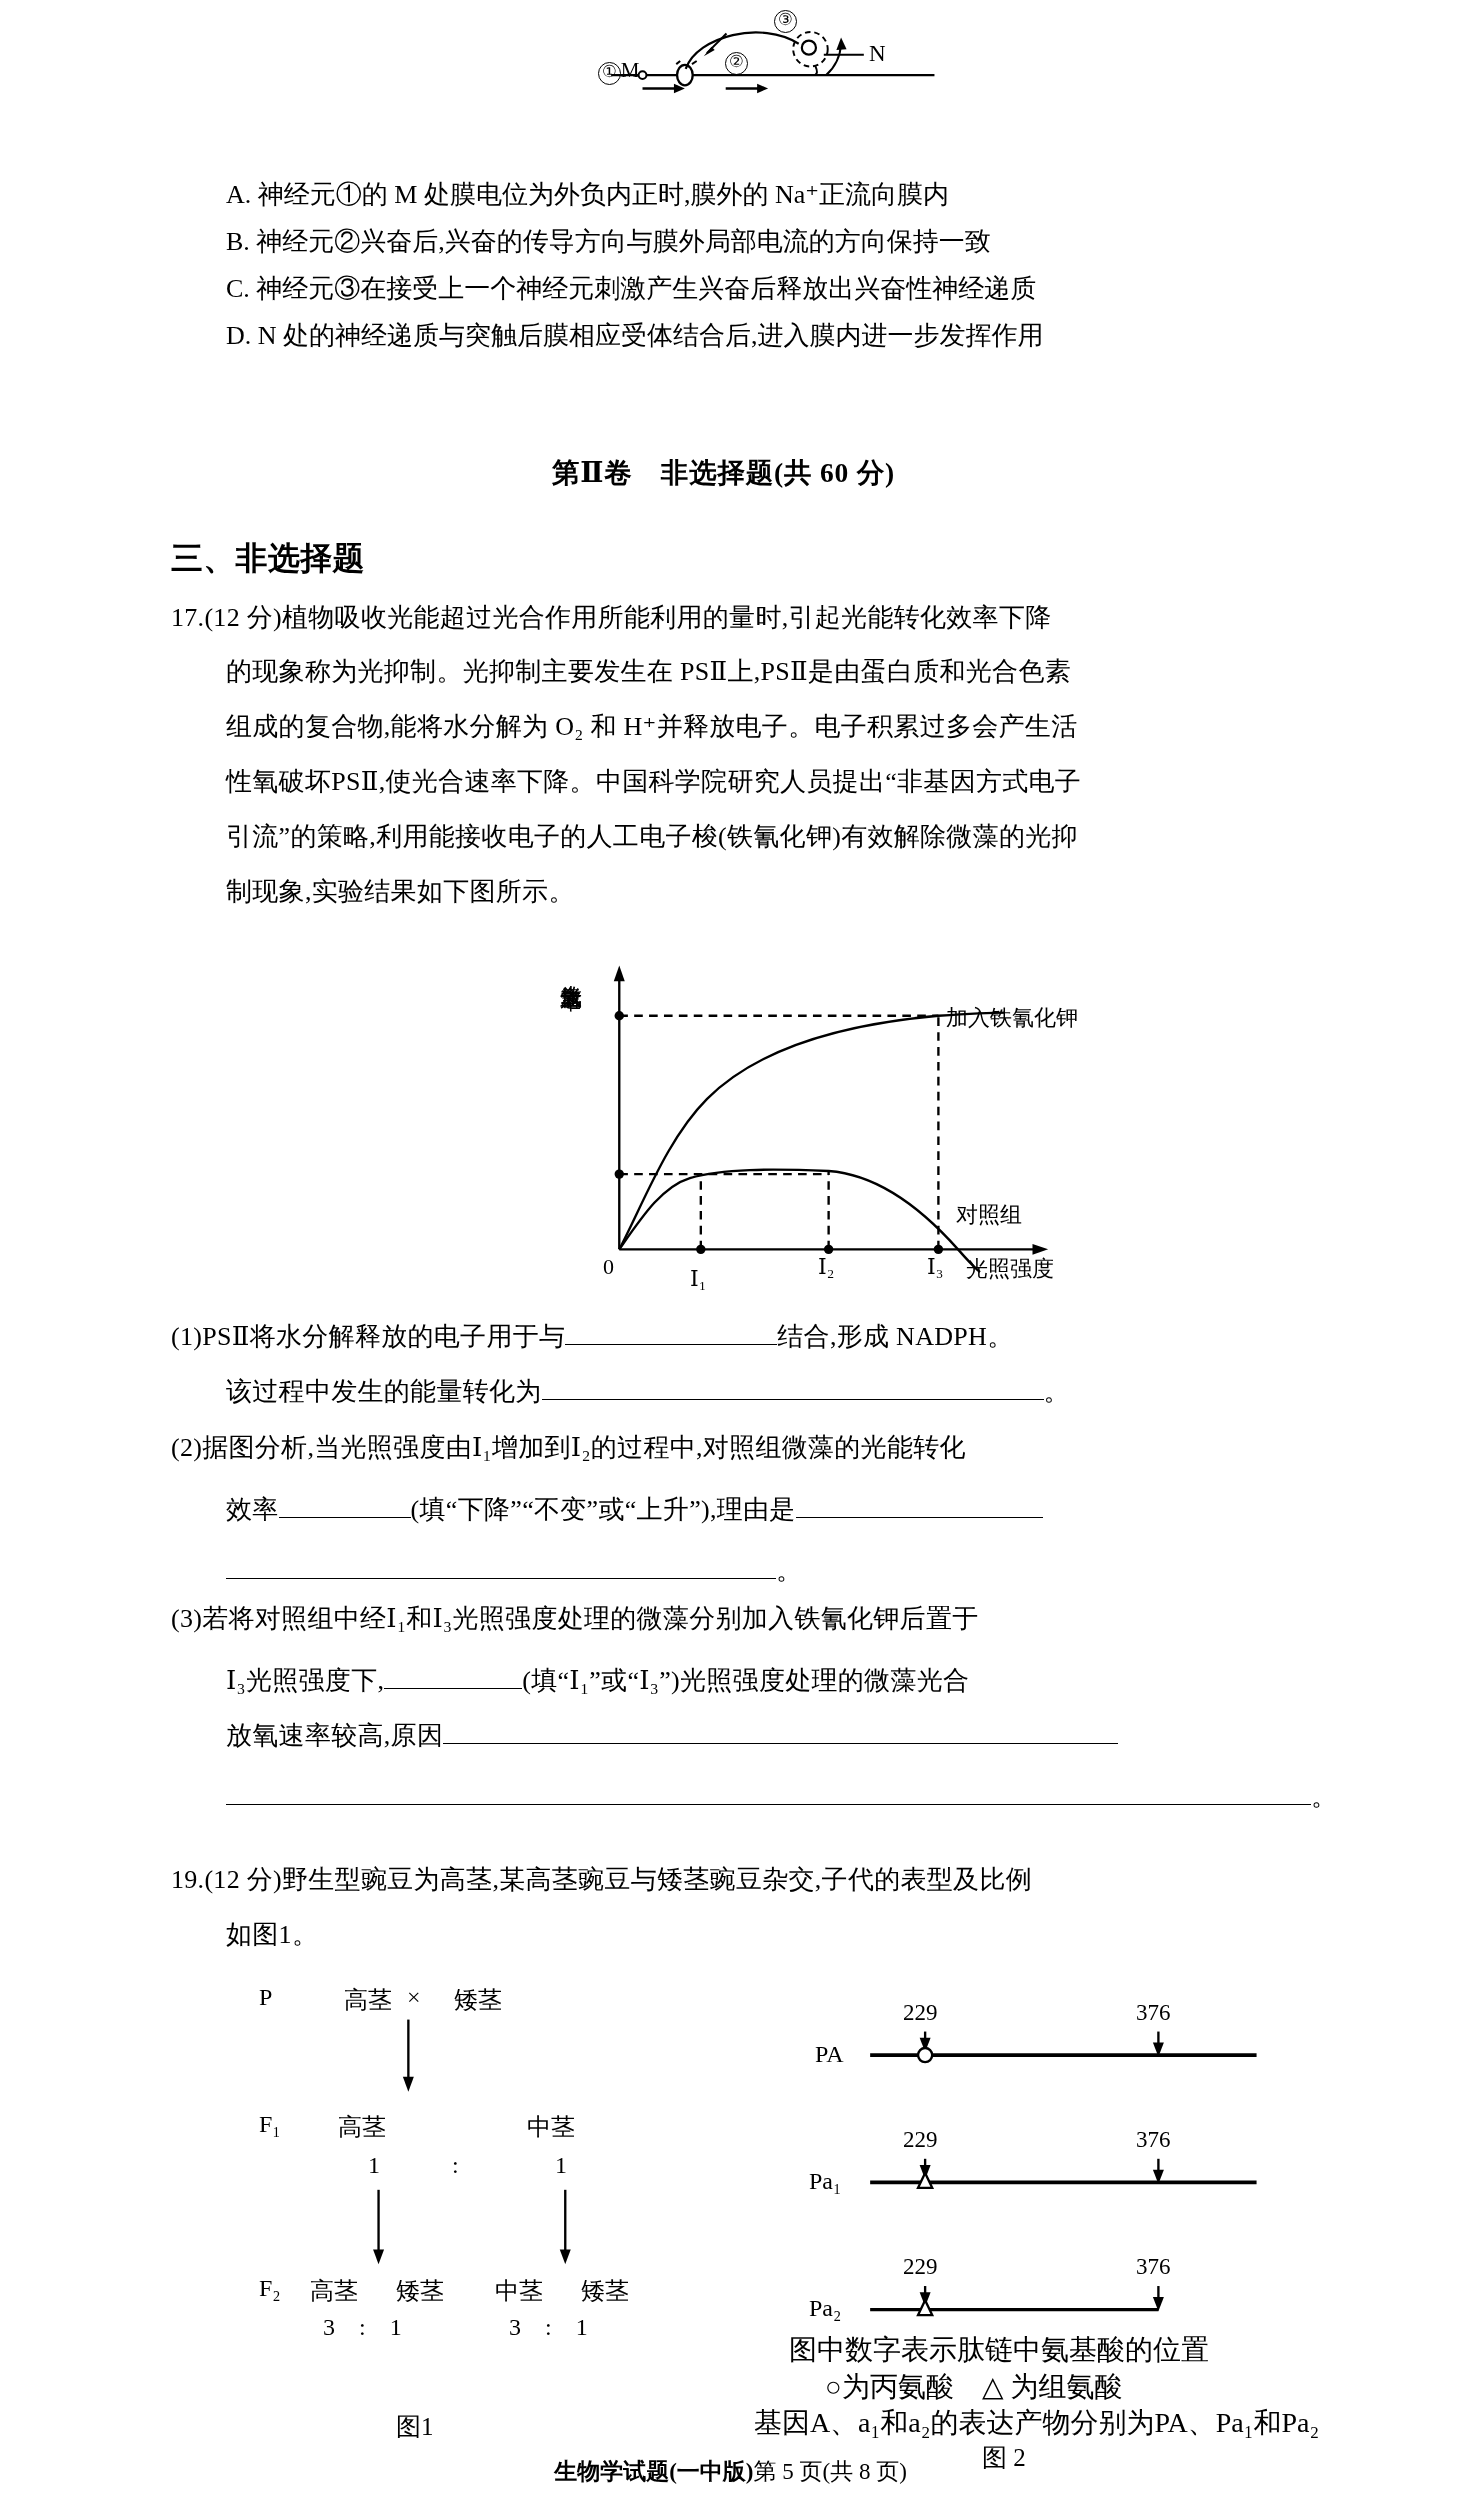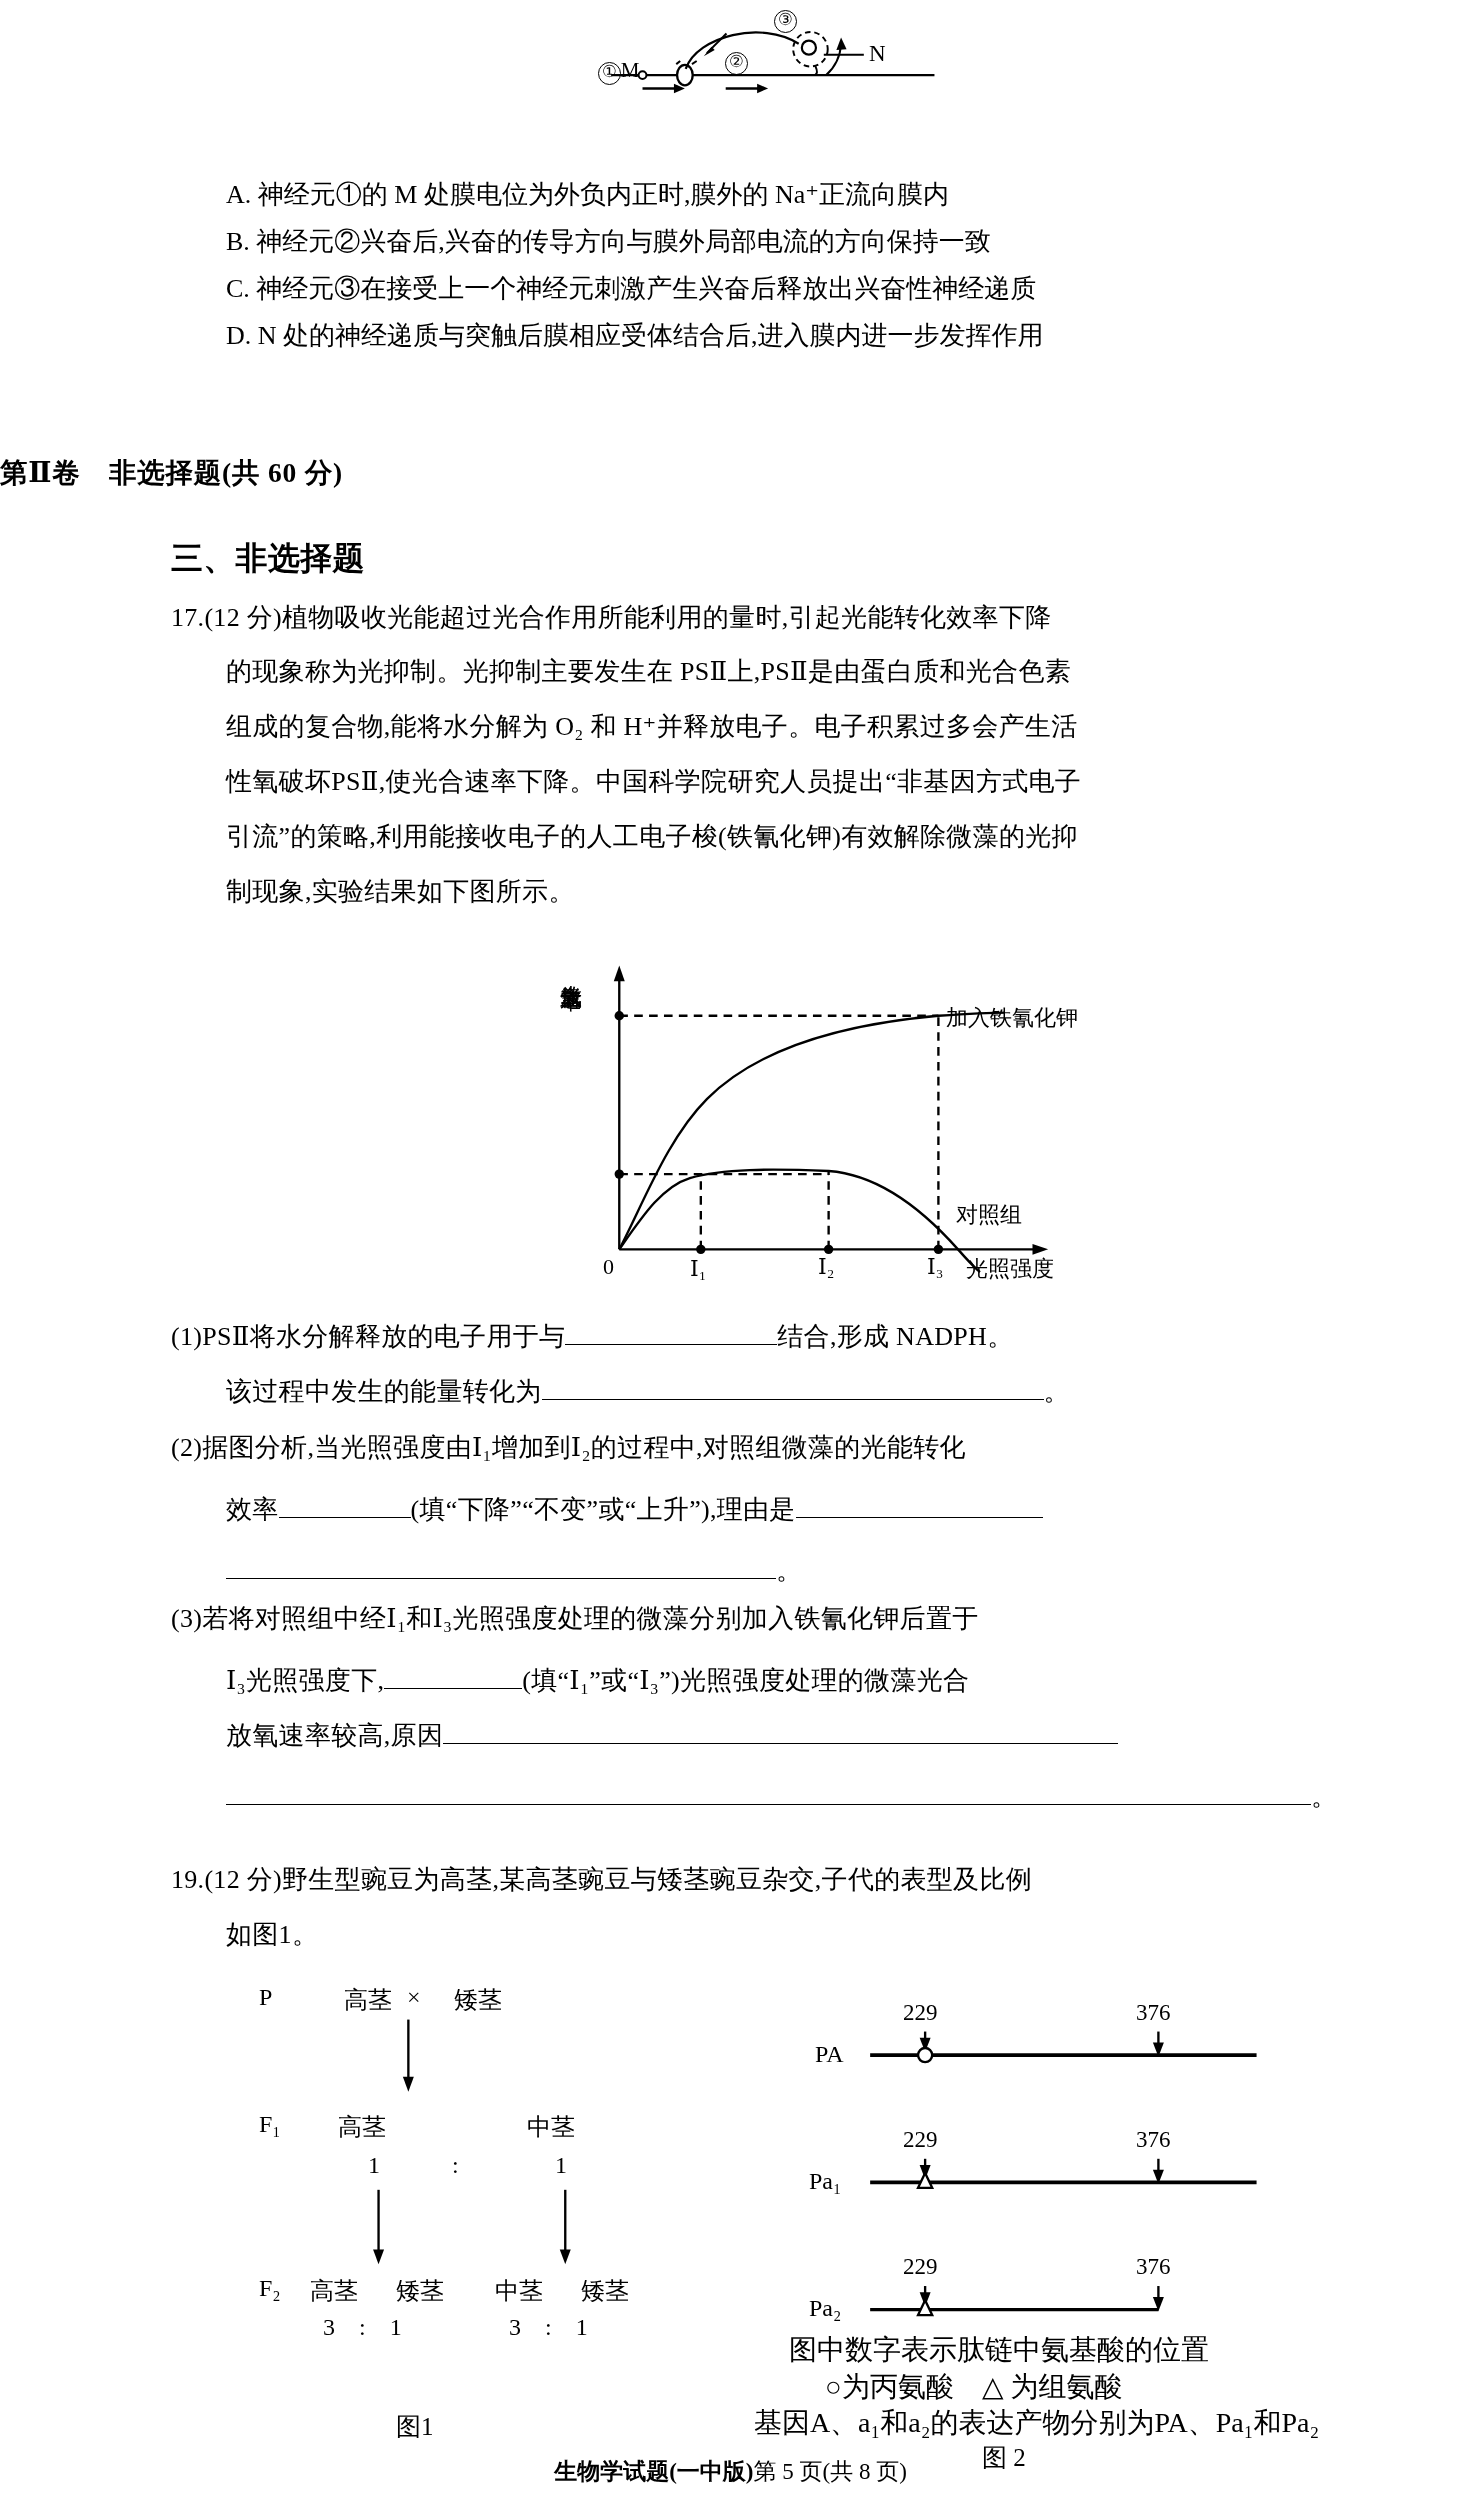--- a/index.html
+++ b/index.html
@@ -58,21 +58,21 @@
     width: 21px; height: 21px;
     line-height: 18px;
     text-align: center;
     font-size: 16.5px;
     font-family: "Liberation Serif", serif;
   }
 
   
   #vol2-heading {
     width: 1447px;
-    text-align: left;
+    text-align: center;
     font-size: 27.5px;
     font-weight: bold;
     letter-spacing: 0.8px;
   }
 
   
   #photo-chart { left: 487px; top: 942px; width: 597px; height: 345px; }
   #photo-chart .ylab {
     position: absolute;
     writing-mode: vertical-rl;
@@ -204,21 +204,21 @@
 
     
     <span class="ylab">光合放氧速率</span>
 
     
     <span class="axis-text" style="left:459px; top:61px;">加入铁氰化钾</span>
     <span class="axis-text" style="left:469px; top:258px;">对照组</span>
 
     
     <span class="axis-text" style="left:116px; top:312px;">0</span>
-    <span class="axis-text" style="left:203px; top:314px;">Ⅰ₁</span>
+    <span class="axis-text" style="left:203px; top:324px;">Ⅰ₁</span>
     <span class="axis-text" style="left:331px; top:312px;">Ⅰ₂</span>
     <span class="axis-text" style="left:440px; top:312px;">Ⅰ₃</span>
     <span class="axis-text" style="left:479px; top:312px;">光照强度</span>
   </div>
 
   <div class="abs line" style="left:171px; top:1317px;">
     <span>(1)PSⅡ将水分解释放的电子用于与</span><span class="blank" style="width:212px;"></span><span>结合,形成 NADPH。</span>
   </div>
   <div class="abs line" style="left:226px; top:1372px;">
     <span>该过程中发生的能量转化为</span><span class="blank" style="width:502px;"></span><span>。</span>

